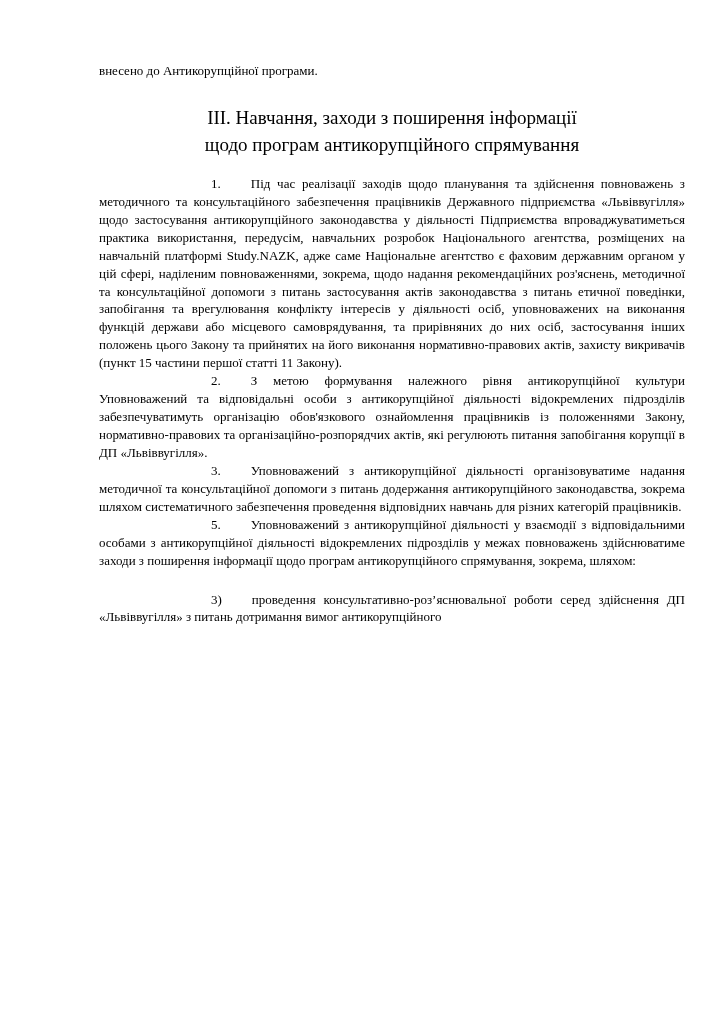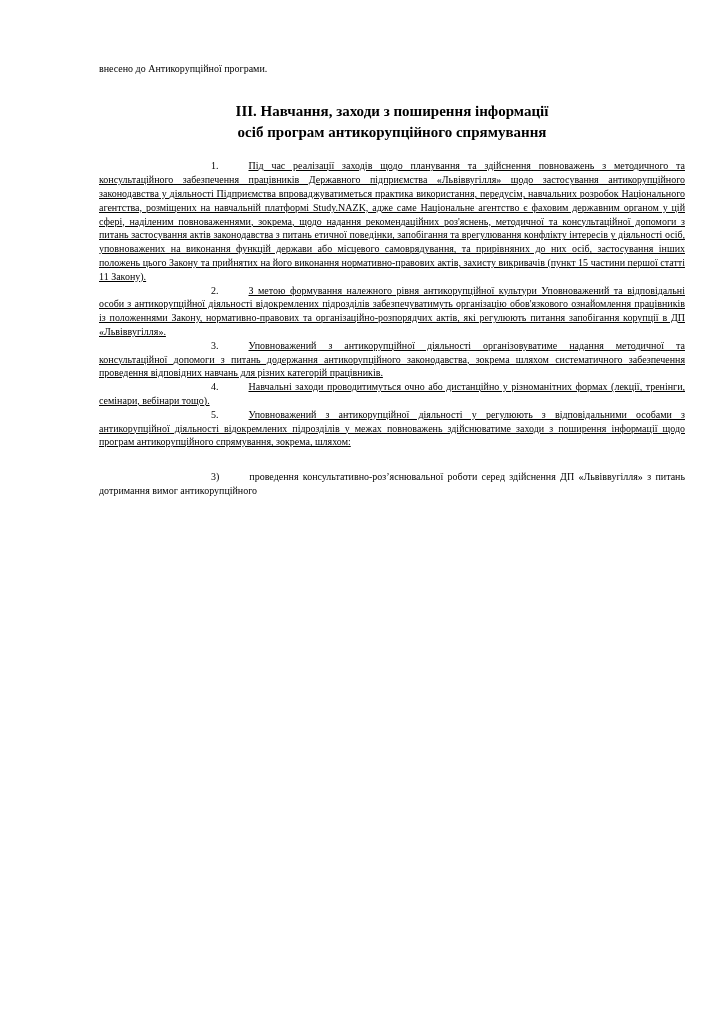--- a/index.html
+++ b/index.html
@@ -19,45 +19,44 @@
     width: 724px;
     height: 1024px;
     box-sizing: border-box;
     padding: 62px 40px 0 99px;
     background: #ffffff;
   }
   .doc-body {
     width: 586px;
   }
   .para {
-    font-size: 10px;
+    font-size: 13px;
     line-height: 1.38;
     text-align: justify;
     text-justify: inter-word;
     margin: 0 0 0 0;
     hyphens: none;
   }
   .para.first-line-continue {
     text-indent: 0;
   }
   .heading-block {
     margin-top: 25px;
     margin-bottom: 16px;
     text-align: center;
   }
   .heading-line {
-    font-size: 15px;
-    font-weight: bold;
+    font-size: 19px;
+    font-weight: normal;
     line-height: 1.42;
     text-align: center;
   }
   .spacer-sm { height: 7px; }
   .numbered {
     text-indent: 56px;
-    text-decoration: underline;
   }
   .num-label {
     display: inline-block;
   }
   .num-gap {
     display: inline-block;
     width: 30px;
   }
   .sub-numbered {
     text-indent: 56px;
@@ -66,32 +65,31 @@
 </head>
 <body>
 
 <div class="page">
   <div class="doc-body">
 
     <p class="para first-line-continue">внесено до Антикорупційної програми.</p>
 
     <div class="heading-block">
       <div class="heading-line">III. Навчання, заходи з поширення інформації</div>
-      <div class="heading-line">осіб програм антикорупційного спрямування</div>
+      <div class="heading-line">щодо програм антикорупційного спрямування</div>
     </div>
 
     <p class="para numbered"><span class="num-label">1.</span><span class="num-gap"></span><span>Під час реалізації заходів щодо планування та здійснення повноважень з методичного та консультаційного забезпечення працівників Державного підприємства «Львіввугілля» щодо застосування антикорупційного законодавства у діяльності Підприємства впроваджуватиметься практика використання, передусім, навчальних розробок Національного агентства, розміщених на навчальній платформі Study.NAZK, адже саме Національне агентство є фаховим державним органом у цій сфері, наділеним повноваженнями, зокрема, щодо надання рекомендаційних роз'яснень, методичної та консультаційної допомоги з питань застосування актів законодавства з питань етичної поведінки, запобігання та врегулювання конфлікту інтересів у діяльності осіб, уповноважених на виконання функцій держави або місцевого самоврядування, та прирівняних до них осіб, застосування інших положень цього Закону та прийнятих на його виконання нормативно-правових актів, захисту викривачів (пункт 15 частини першої статті 11 Закону).</span></p>
 
     <p class="para numbered"><span class="num-label">2.</span><span class="num-gap"></span><span>З метою формування належного рівня антикорупційної культури Уповноважений та відповідальні особи з антикорупційної діяльності відокремлених підрозділів забезпечуватимуть організацію обов'язкового ознайомлення працівників із положеннями Закону, нормативно-правових та організаційно-розпорядчих актів, які регулюють питання запобігання корупції в ДП «Львіввугілля».</span></p>
 
     <p class="para numbered"><span class="num-label">3.</span><span class="num-gap"></span><span>Уповноважений з антикорупційної діяльності організовуватиме надання методичної та консультаційної допомоги з питань додержання антикорупційного законодавства, зокрема шляхом систематичного забезпечення проведення відповідних навчань для різних категорій працівників.</span></p>
 
-    <p class="para numbered"><span class="num-label">4.</span><span class="num-gap"></span><span>Навчальні заходи проводитимуться очно або дистанційно у різноманітних формах (лекції, тренінги, семінари, вебінари тощо).</span></p>
 
-    <p class="para numbered"><span class="num-label">5.</span><span class="num-gap"></span><span>Уповноважений з антикорупційної діяльності у регулюють з відповідальними особами з антикорупційної діяльності відокремлених підрозділів у межах повноважень здійснюватиме заходи з поширення інформації щодо програм антикорупційного спрямування, зокрема, шляхом:</span></p>
+    <p class="para numbered"><span class="num-label">5.</span><span class="num-gap"></span><span>Уповноважений з антикорупційної діяльності у взаємодії з відповідальними особами з антикорупційної діяльності відокремлених підрозділів у межах повноважень здійснюватиме заходи з поширення інформації щодо програм антикорупційного спрямування, зокрема, шляхом:</span></p>
 
     <div class="spacer-sm"></div>
 
 
     <div class="spacer-sm"></div>
 
 
     <div class="spacer-sm"></div>
 
     <p class="para sub-numbered"><span class="num-label">3)</span><span class="num-gap"></span><span>проведення консультативно-роз’яснювальної роботи серед здійснення ДП «Львіввугілля» з питань дотримання вимог антикорупційного</span></p>

